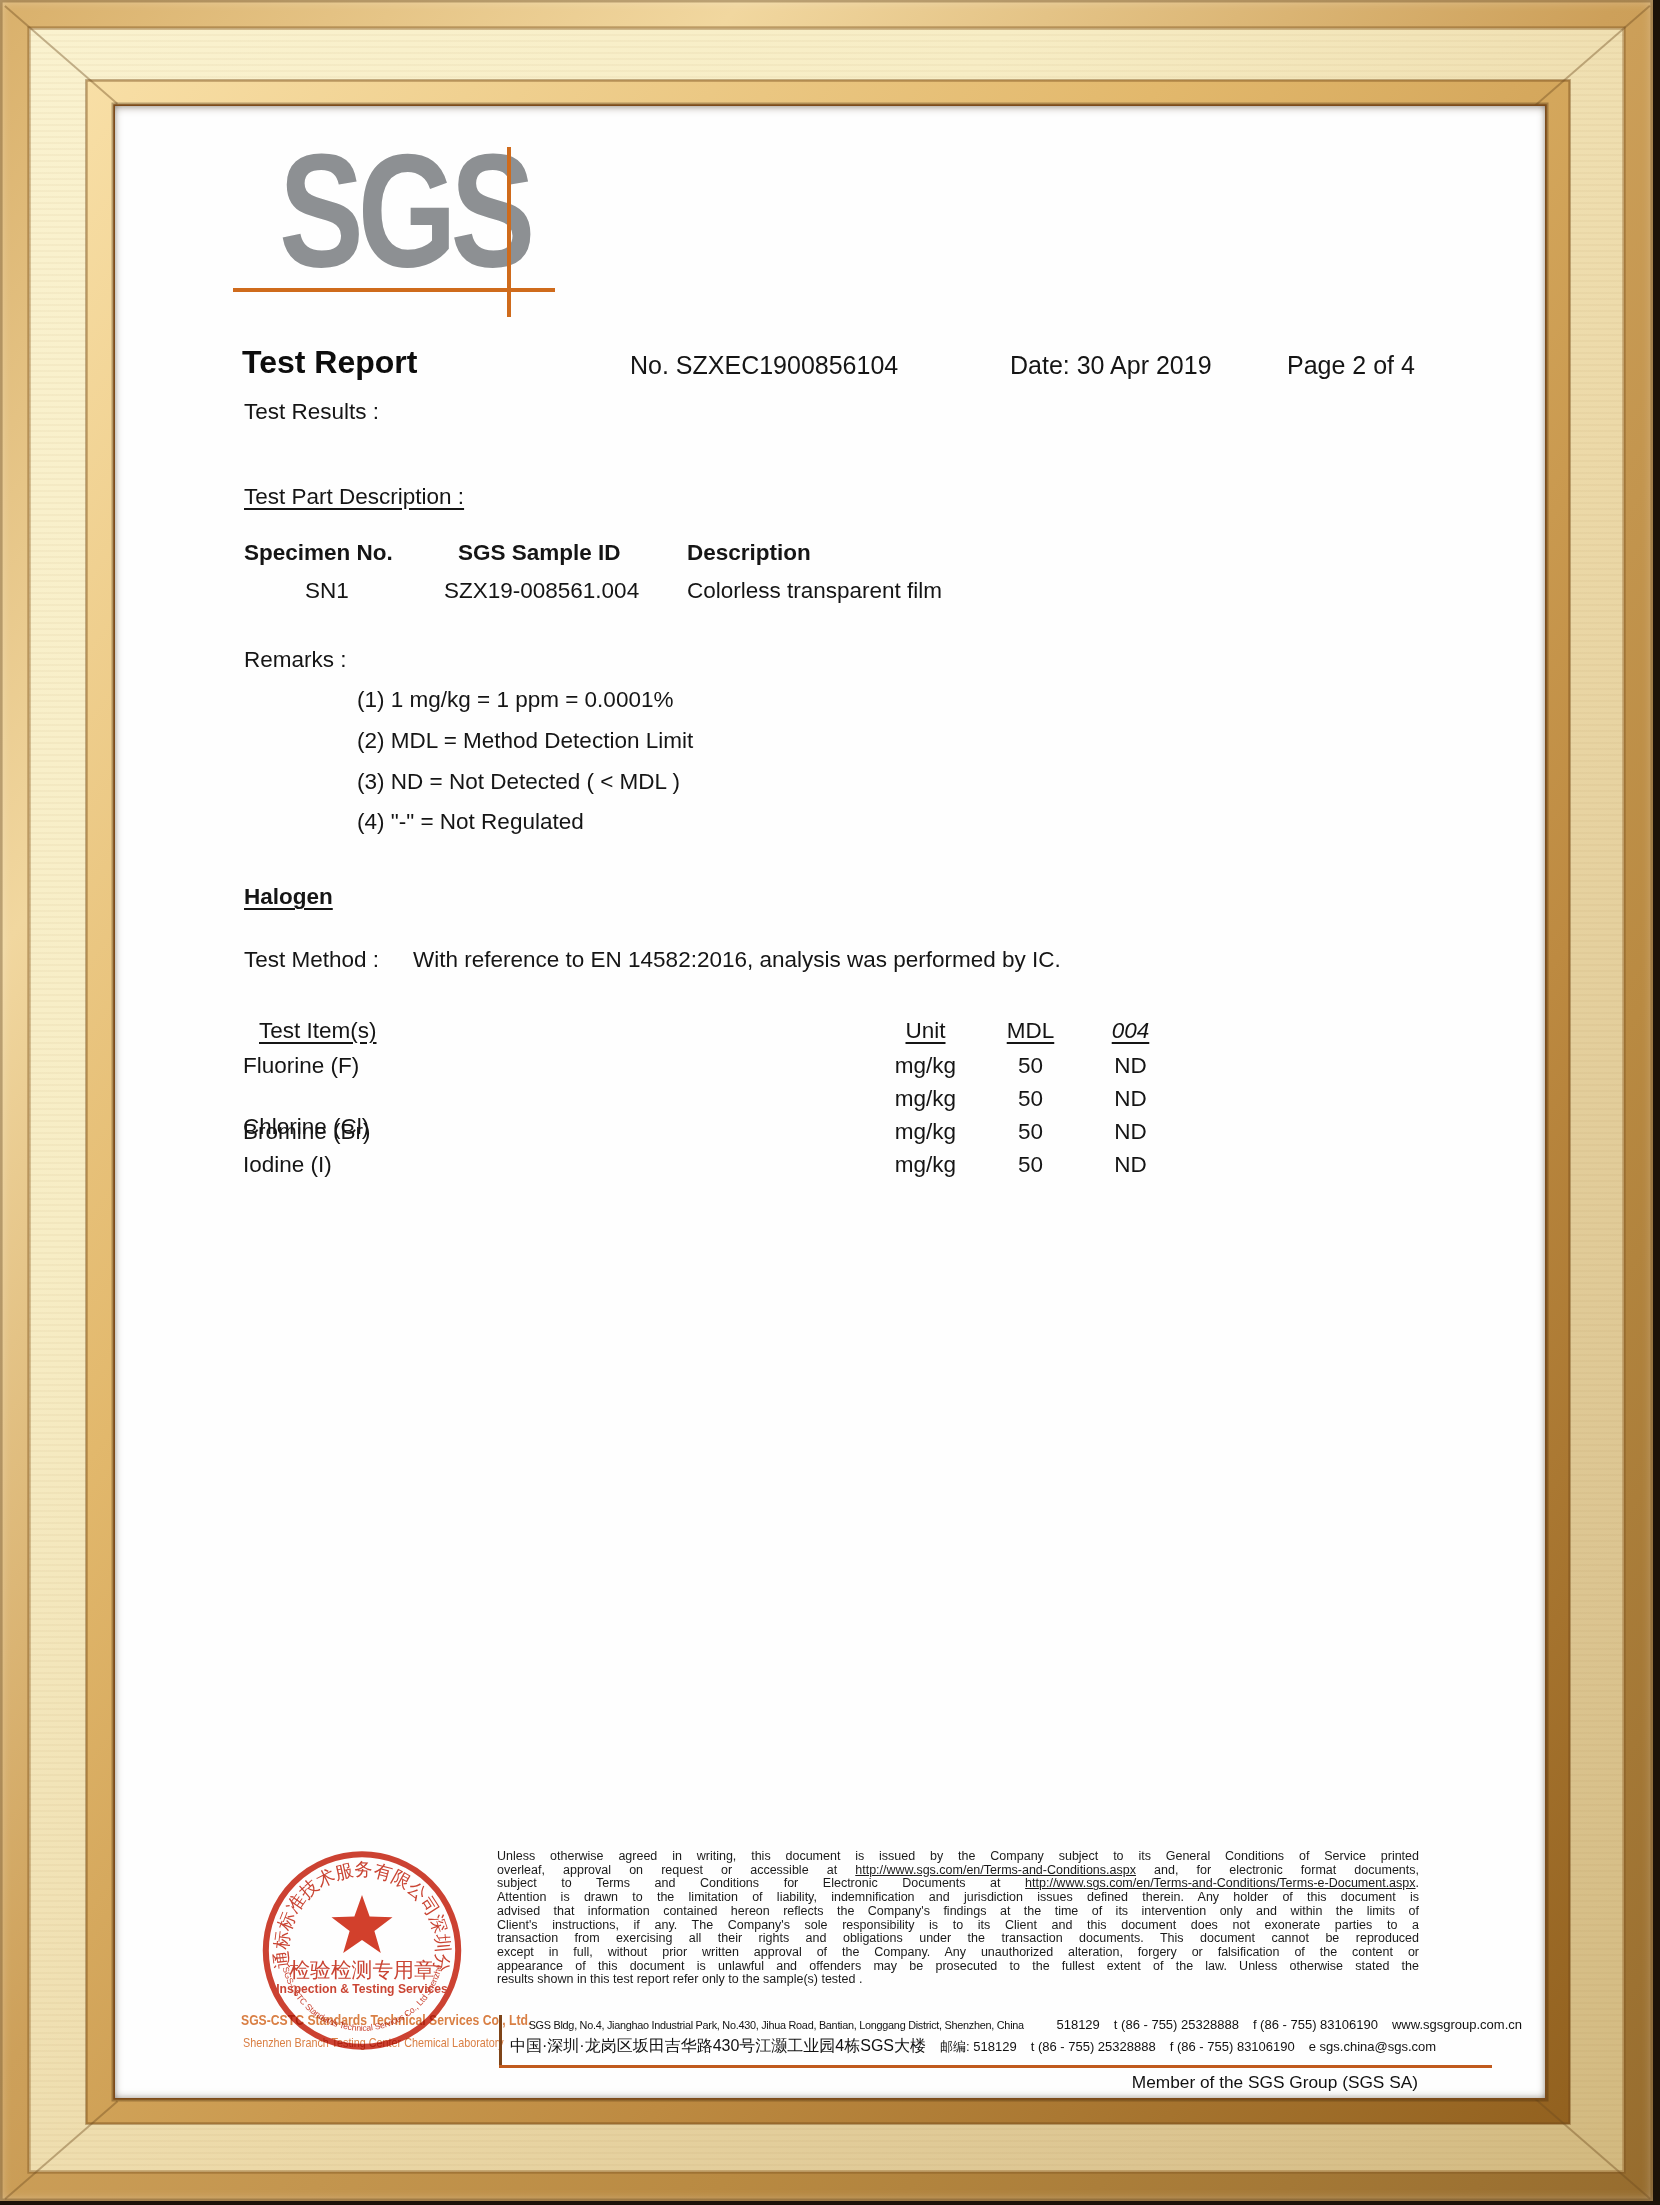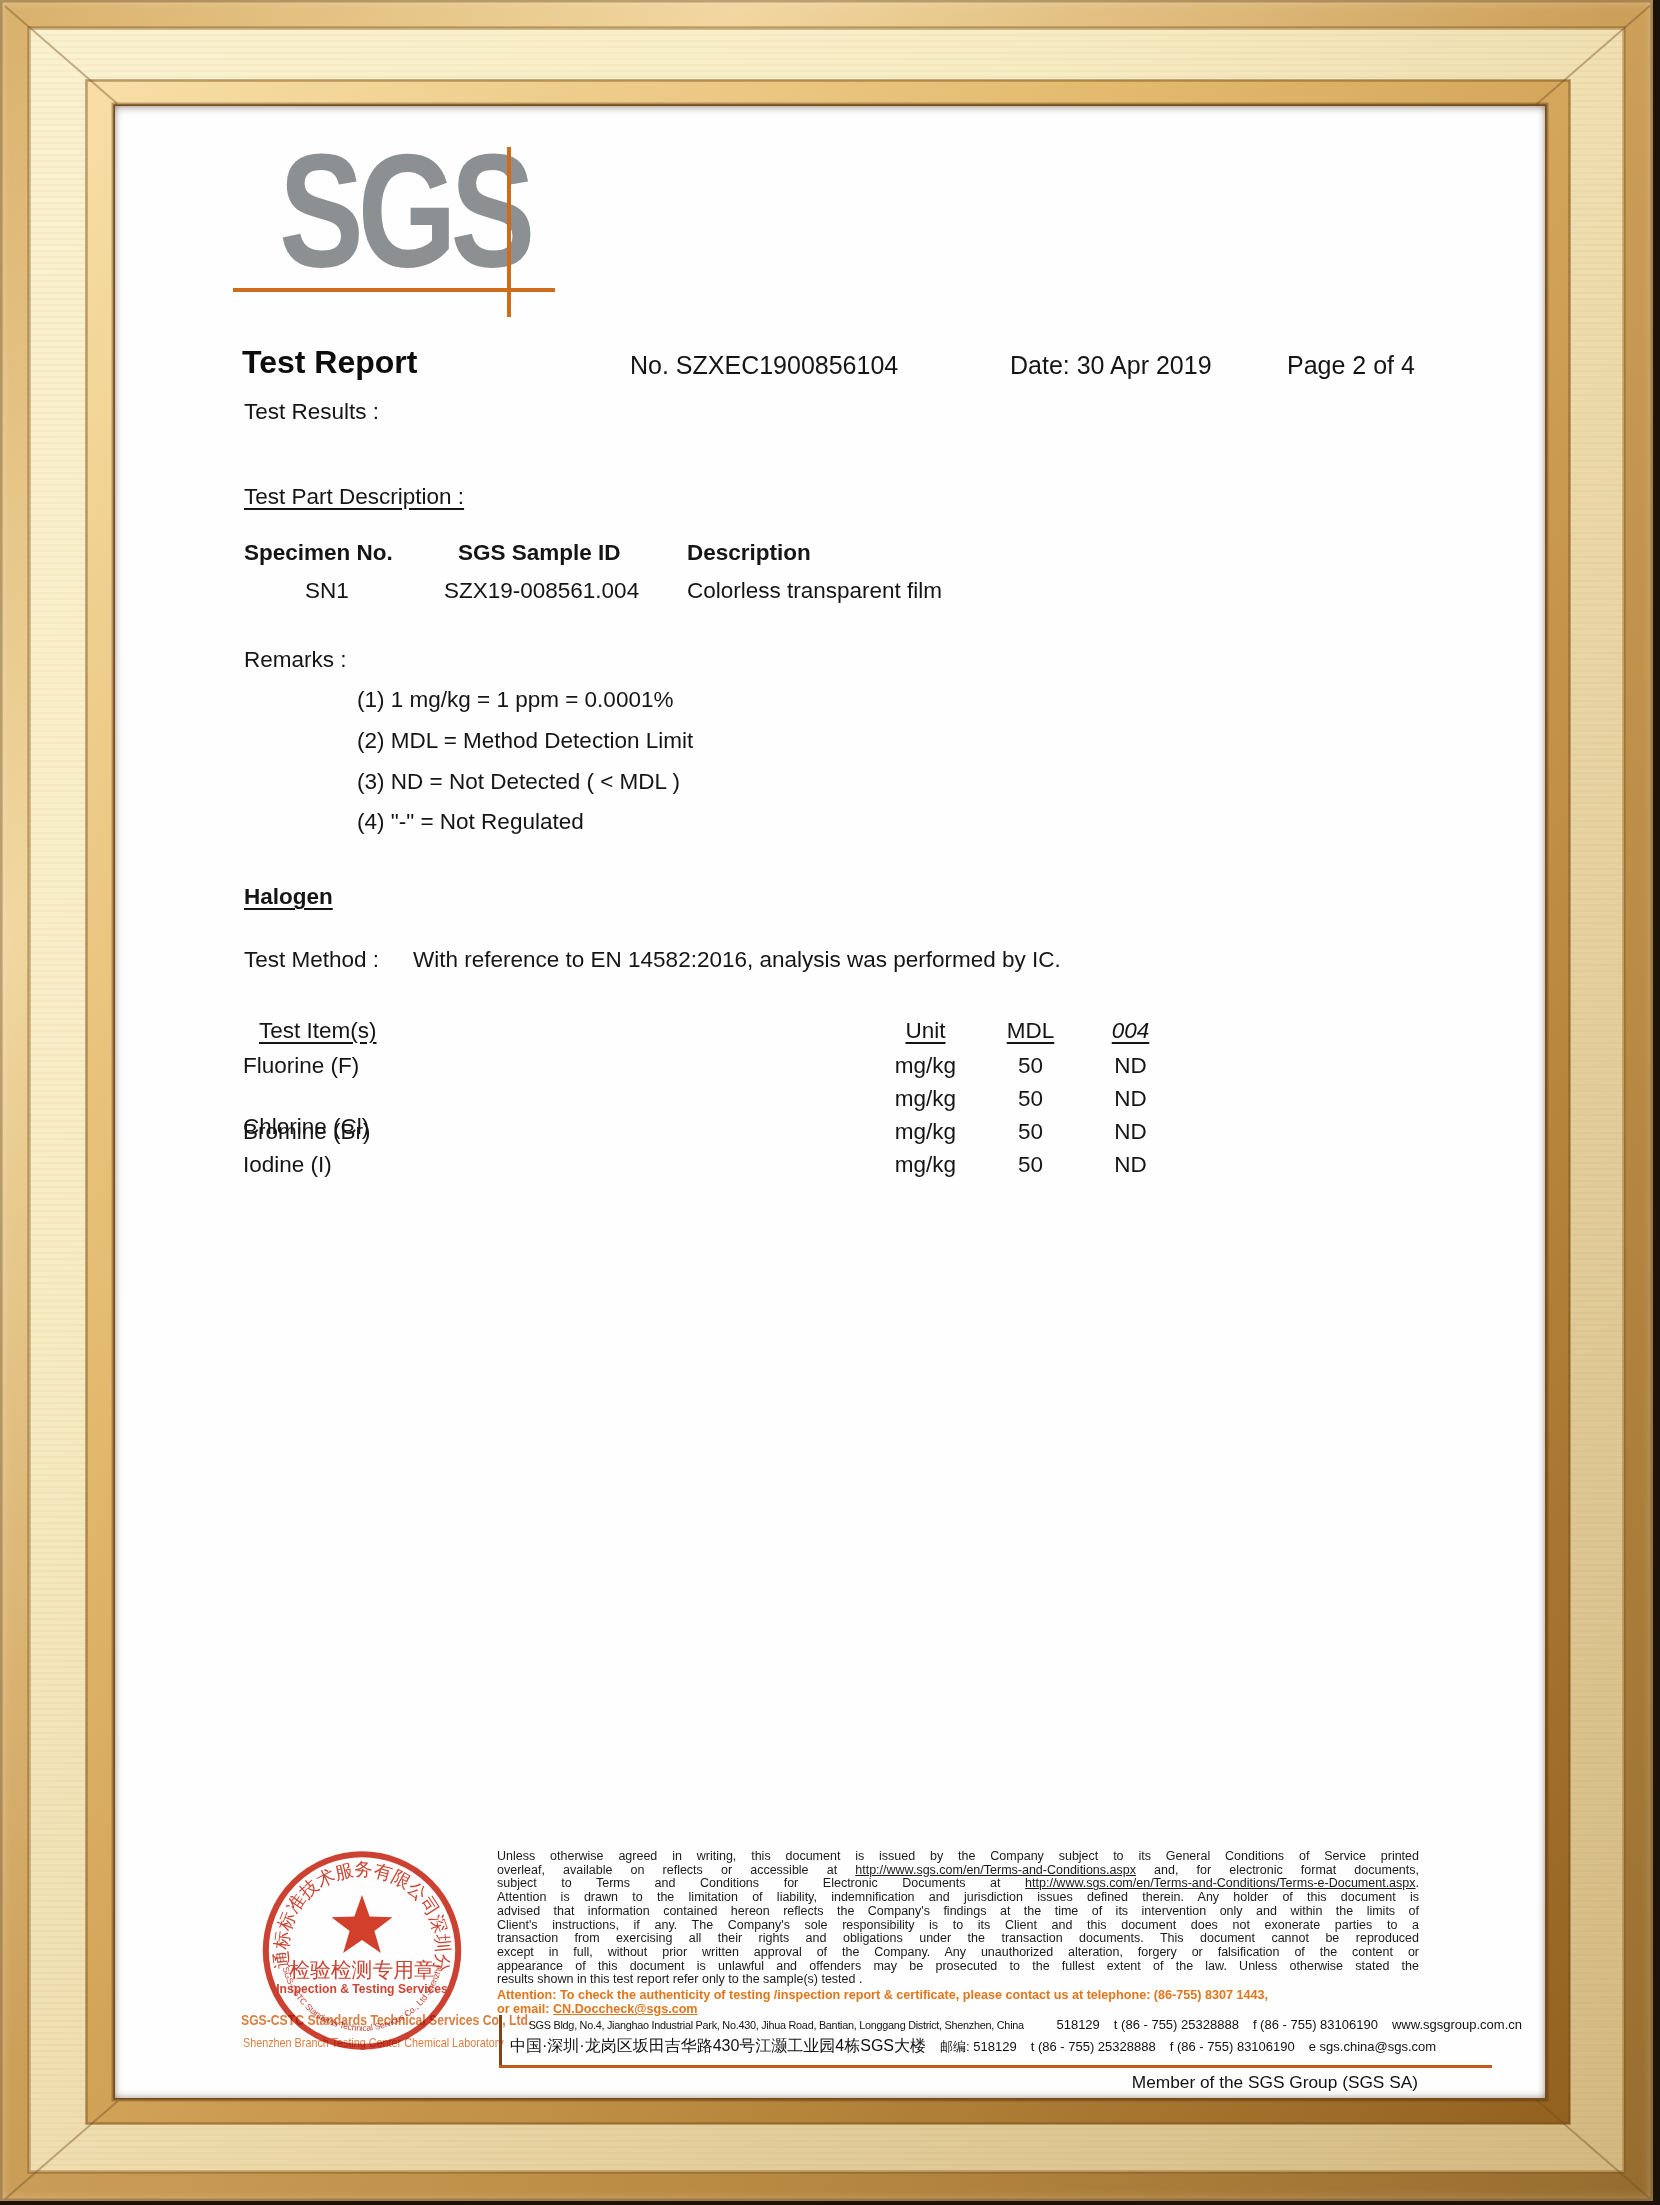--- a/index.html
+++ b/index.html
@@ -156,33 +156,29 @@
     </text>
     <text font-size="10" letter-spacing="-0.2">
       <textPath href="#arcBot" startOffset="2">SGS-CSTC Standards Technical Services Co., Ltd Shenzhen Branch</textPath>
     </text>
     <text x="120" y="150" text-anchor="middle" font-size="24">检验检测专用章</text>
     <text x="120" y="169" text-anchor="middle" font-size="14" font-weight="bold">Inspection &amp; Testing Services</text>
   </svg>
 
   <div class="abs fineprint">
       <div class="fp-line jl"><span>Unless otherwise agreed in writing, this document is issued by the Company subject to its General Conditions of Service printed</span></div>
-      <div class="fp-line jl"><span>overleaf, available on reflects or accessible at </span><span class="u">http://www.sgs.com/en/Terms-and-Conditions.aspx</span><span> and, for electronic format documents,</span></div>
+      <div class="fp-line jl"><span>overleaf, approval on request or accessible at </span><span class="u">http://www.sgs.com/en/Terms-and-Conditions.aspx</span><span> and, for electronic format documents,</span></div>
       <div class="fp-line jl"><span>subject to Terms and Conditions for Electronic Documents at </span><span class="u">http://www.sgs.com/en/Terms-and-Conditions/Terms-e-Document.aspx</span><span>.</span></div>
       <div class="fp-line jl"><span>Attention is drawn to the limitation of liability, indemnification and jurisdiction issues defined therein. Any holder of this document is</span></div>
       <div class="fp-line jl"><span>advised that information contained hereon reflects the Company's findings at the time of its intervention only and within the limits of</span></div>
       <div class="fp-line jl"><span>Client's instructions, if any. The Company's sole responsibility is to its Client and this document does not exonerate parties to a</span></div>
       <div class="fp-line jl"><span>transaction from exercising all their rights and obligations under the transaction documents. This document cannot be reproduced</span></div>
       <div class="fp-line jl"><span>except in full, without prior written approval of the Company. Any unauthorized alteration, forgery or falsification of the content or</span></div>
       <div class="fp-line jl"><span>appearance of this document is unlawful and offenders may be prosecuted to the fullest extent of the law. Unless otherwise stated the</span></div>
       <div class="fp-line"><span>results shown in this test report refer only to the sample(s) tested .</span></div>
-    </div>
-  <div class="abs attention">
-      <div class="fp-line"><span>Attention: To check the authenticity of testing /inspection report &amp; certificate, please contact us at telephone: (86-755) 8307 1443,</span></div>
-      <div class="fp-line"><span>or email: </span><span class="u">CN.Doccheck@sgs.com</span></div>
     </div>
 
   <div class="abs addr-vrule"></div>
   <div class="abs orange-hr"></div>
 
   <div class="abs addr-row addr-row1">
     <span class="addr-en">SGS Bldg, No.4, Jianghao Industrial Park, No.430, Jihua Road, Bantian, Longgang District, Shenzhen, China</span>
     <span>518129</span>
     <span>t (86 - 755) 25328888</span>
     <span>f (86 - 755) 83106190</span>

